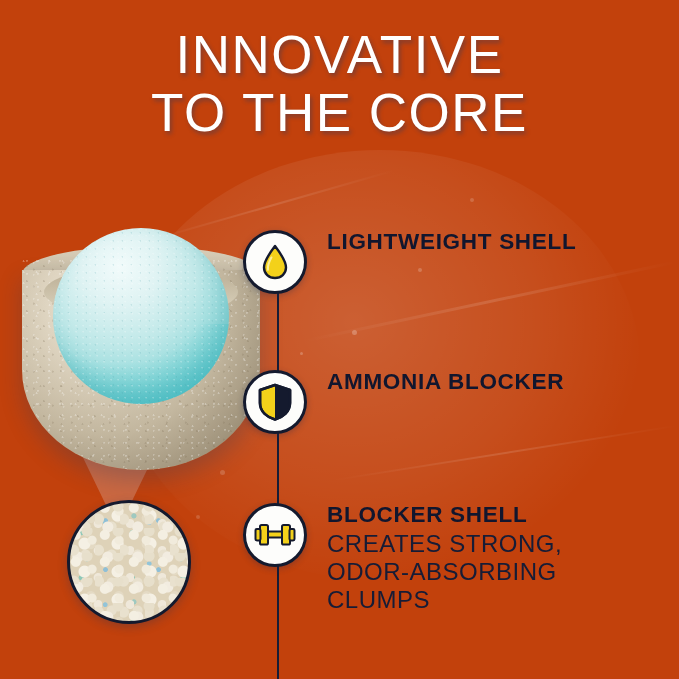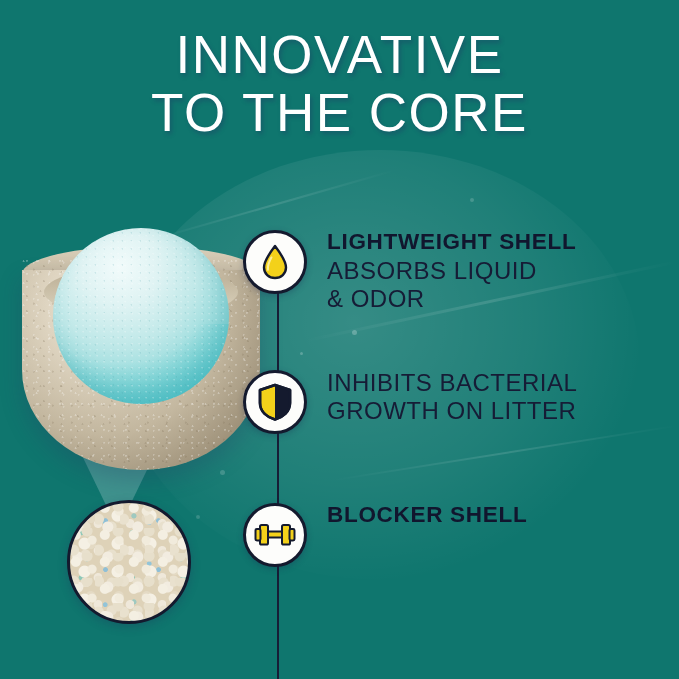--- a/index.html
+++ b/index.html
@@ -10,21 +10,21 @@
     width: 679px;
     height: 679px;
     overflow: hidden;
     font-family: "Liberation Sans", sans-serif;
   }
 
   #poster {
     position: relative;
     width: 679px;
     height: 679px;
-    background: #0f766e;
+    background: #c2410c;
     overflow: hidden;
   }
 
   
   .bg-glow {
     position: absolute;
     left: 120px;
     top: 150px;
     width: 520px;
     height: 430px;
@@ -324,48 +324,48 @@
 
     <div class="feature f1">
       <div class="badge">
         <svg width="40" height="40" viewBox="0 0 40 40">
           <path d="M20 4 C20 4 31 18.5 31 25.5 C31 31.6 26.1 36 20 36 C13.9 36 9 31.6 9 25.5 C9 18.5 20 4 20 4 Z" fill="#f3d11a" stroke="#141a2e" stroke-width="2.4" stroke-linejoin="round"></path>
           <path d="M16.4 15.5 C13.6 20.4 12.6 23.6 12.9 27.8" fill="none" stroke="#fdf0a0" stroke-width="2.1" stroke-linecap="round" opacity="0.95"></path>
         </svg>
       </div>
       <div class="ftext">
         <p class="fhead">LIGHTWEIGHT SHELL</p>
-        <p class="fbody">ABSORBS LIQUID
-&amp; ODOR</p>
       </div>
     </div>
 
     <div class="feature f2">
       <div class="badge">
         <svg width="38" height="40" viewBox="0 0 38 40">
           <path d="M19 3 L34 8 L34 21 C34 29.5 27 35 19 37.5 C11 35 4 29.5 4 21 L4 8 Z" fill="#f3d11a" stroke="#141a2e" stroke-width="2.6" stroke-linejoin="round"></path>
           <path d="M19 3 L34 8 L34 21 C34 29.5 27 35 19 37.5 Z" fill="#141a2e"></path>
           <path d="M19 3 L34 8 L34 21 C34 29.5 27 35 19 37.5 C11 35 4 29.5 4 21 L4 8 Z" fill="none" stroke="#141a2e" stroke-width="2.6" stroke-linejoin="round"></path>
         </svg>
       </div>
       <div class="ftext">
-        <p class="fbody">INHIBITS BACTERIAL
-GROWTH ON LITTER</p>
+        <p class="fhead">AMMONIA BLOCKER</p>
       </div>
     </div>
 
     <div class="feature f3">
       <div class="badge">
         <svg width="44" height="30" viewBox="0 0 44 30">
           <rect x="14" y="11.5" width="16" height="6" rx="1" fill="#f3d11a" stroke="#141a2e" stroke-width="2"></rect>
           <rect x="7" y="5" width="8" height="19.5" rx="1.6" fill="#f3d11a" stroke="#141a2e" stroke-width="2"></rect>
           <rect x="29" y="5" width="8" height="19.5" rx="1.6" fill="#f3d11a" stroke="#141a2e" stroke-width="2"></rect>
           <rect x="2.5" y="9" width="5" height="11.5" rx="1.4" fill="#f3d11a" stroke="#141a2e" stroke-width="2"></rect>
           <rect x="36.5" y="9" width="5" height="11.5" rx="1.4" fill="#f3d11a" stroke="#141a2e" stroke-width="2"></rect>
         </svg>
       </div>
       <div class="ftext">
         <p class="fhead">BLOCKER SHELL</p>
+        <p class="fbody">CREATES STRONG,
+ODOR-ABSORBING
+CLUMPS</p>
       </div>
     </div>
   </div>
 
 </div>
 
 </body></html>

